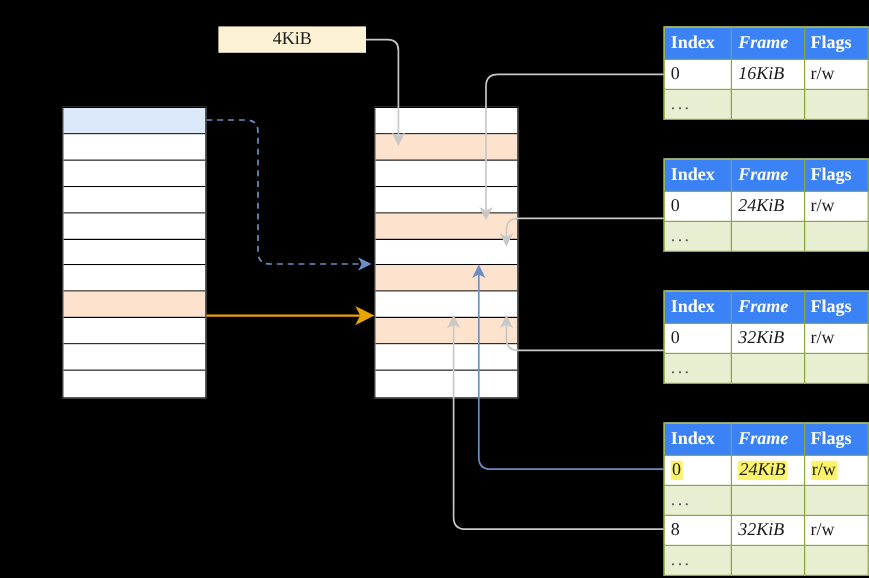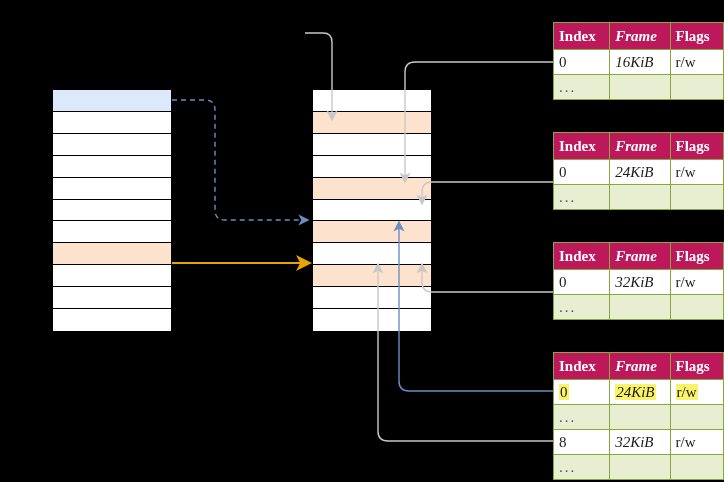--- a/index.html
+++ b/index.html
@@ -39,21 +39,21 @@
   .cell.blue{background:#dce9fb;}
   .cell.peach{background:#fde3cd;}
 
   
   table.pt{
     border-collapse:collapse;
     background:#fff;
     table-layout:fixed;
   }
   table.pt th{
-    background:#be185d;
+    background:#3b82f6;
     color:#fff;
     font-weight:bold;
     font-size:15px;
     text-align:left;
     padding:2px 5px;
     border:1px solid #8aa83a;
     height:22px;
     line-height:18px;
   }
   table.pt td{
@@ -73,20 +73,21 @@
   .c-flags{width:54px;}
 
   
   svg.overlay{position:absolute;left:0;top:0;width:724px;height:482px;pointer-events:none;}
 </style>
 </head>
 <body>
 
 <div id="stage">
 
+  <div class="abs chip" id="chip-4kib" style="left:182px;top:22px;width:123px;height:22px;">4KiB</div>
 
   <div class="abs colwrap" id="left-col" style="left:52px;top:89px;width:120px;height:243px;">
       <div class="cell blue" style="height: 21.9091px;"></div>
       <div class="cell" style="height: 21.9091px;"></div>
       <div class="cell" style="height: 21.9091px;"></div>
       <div class="cell" style="height: 21.9091px;"></div>
       <div class="cell" style="height: 21.9091px;"></div>
       <div class="cell" style="height: 21.9091px;"></div>
       <div class="cell" style="height: 21.9091px;"></div>
       <div class="cell peach" style="height: 21.9091px;"></div>

